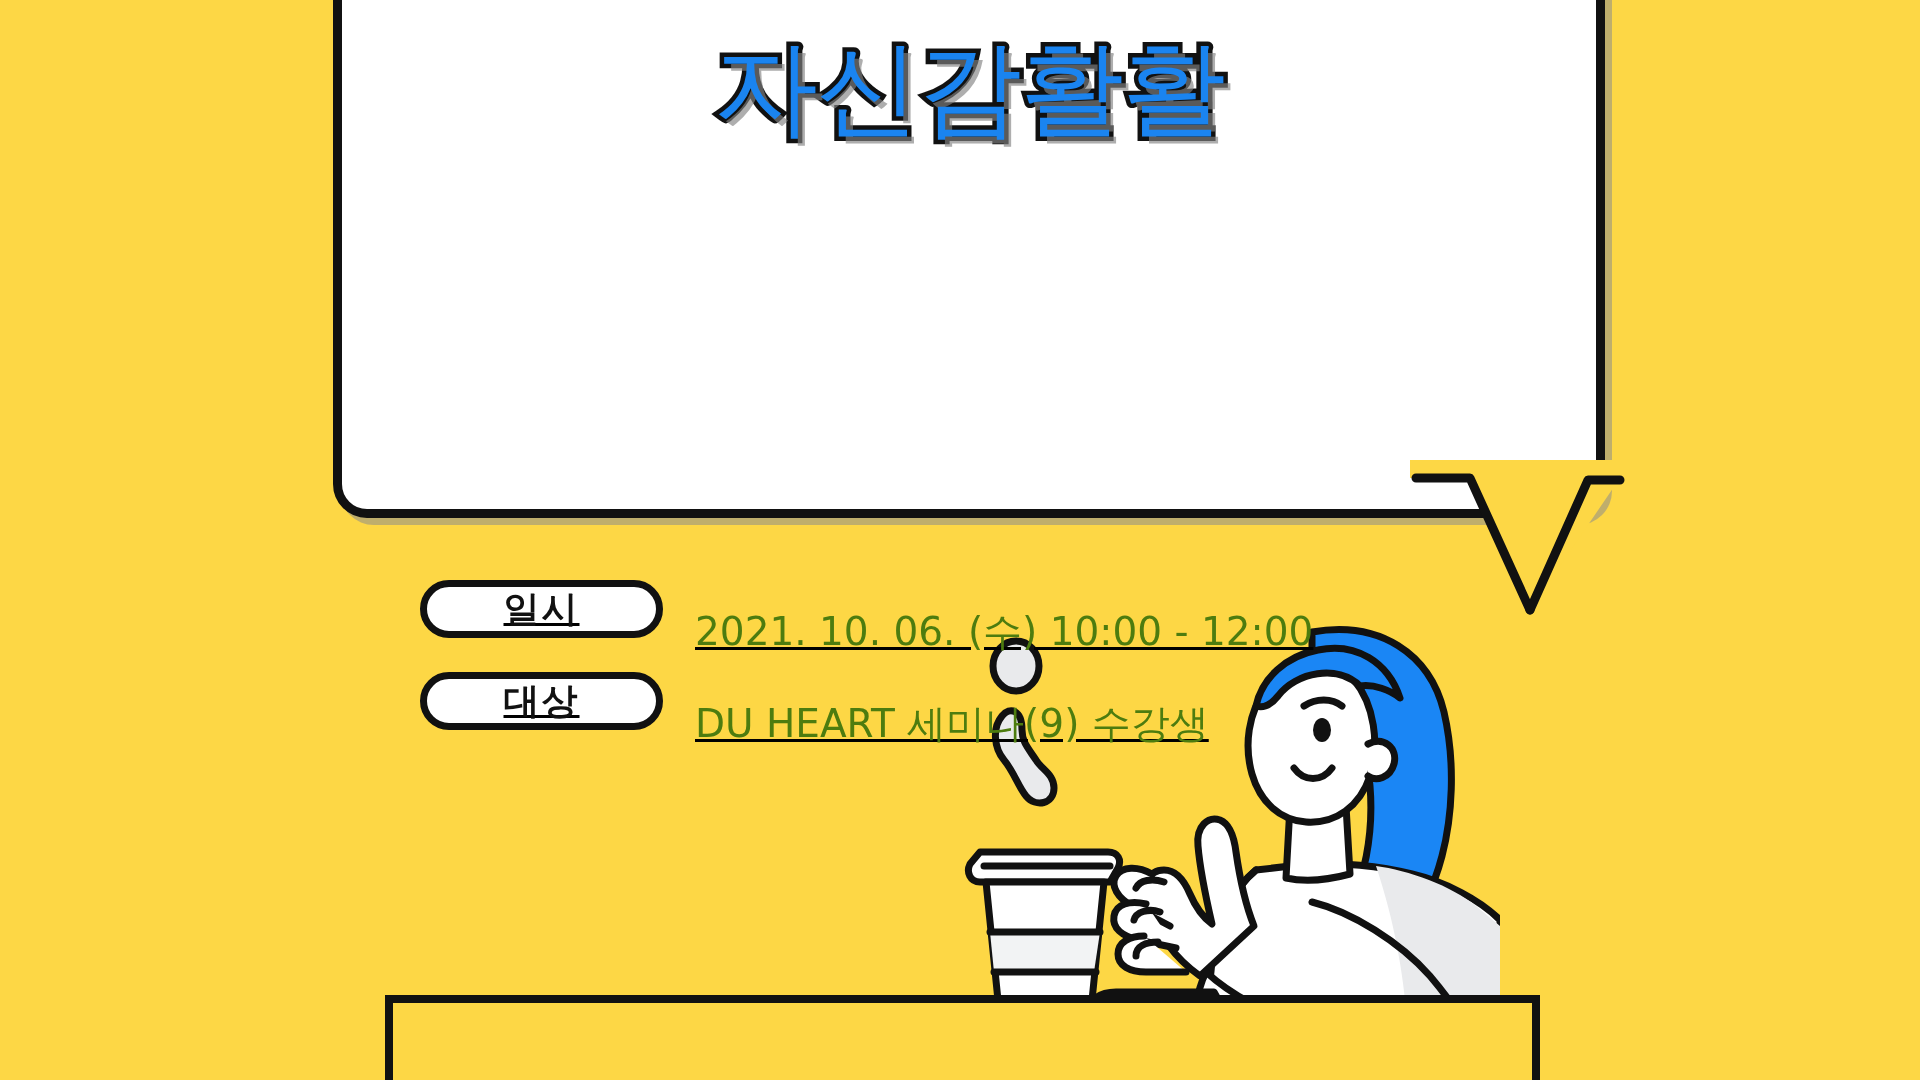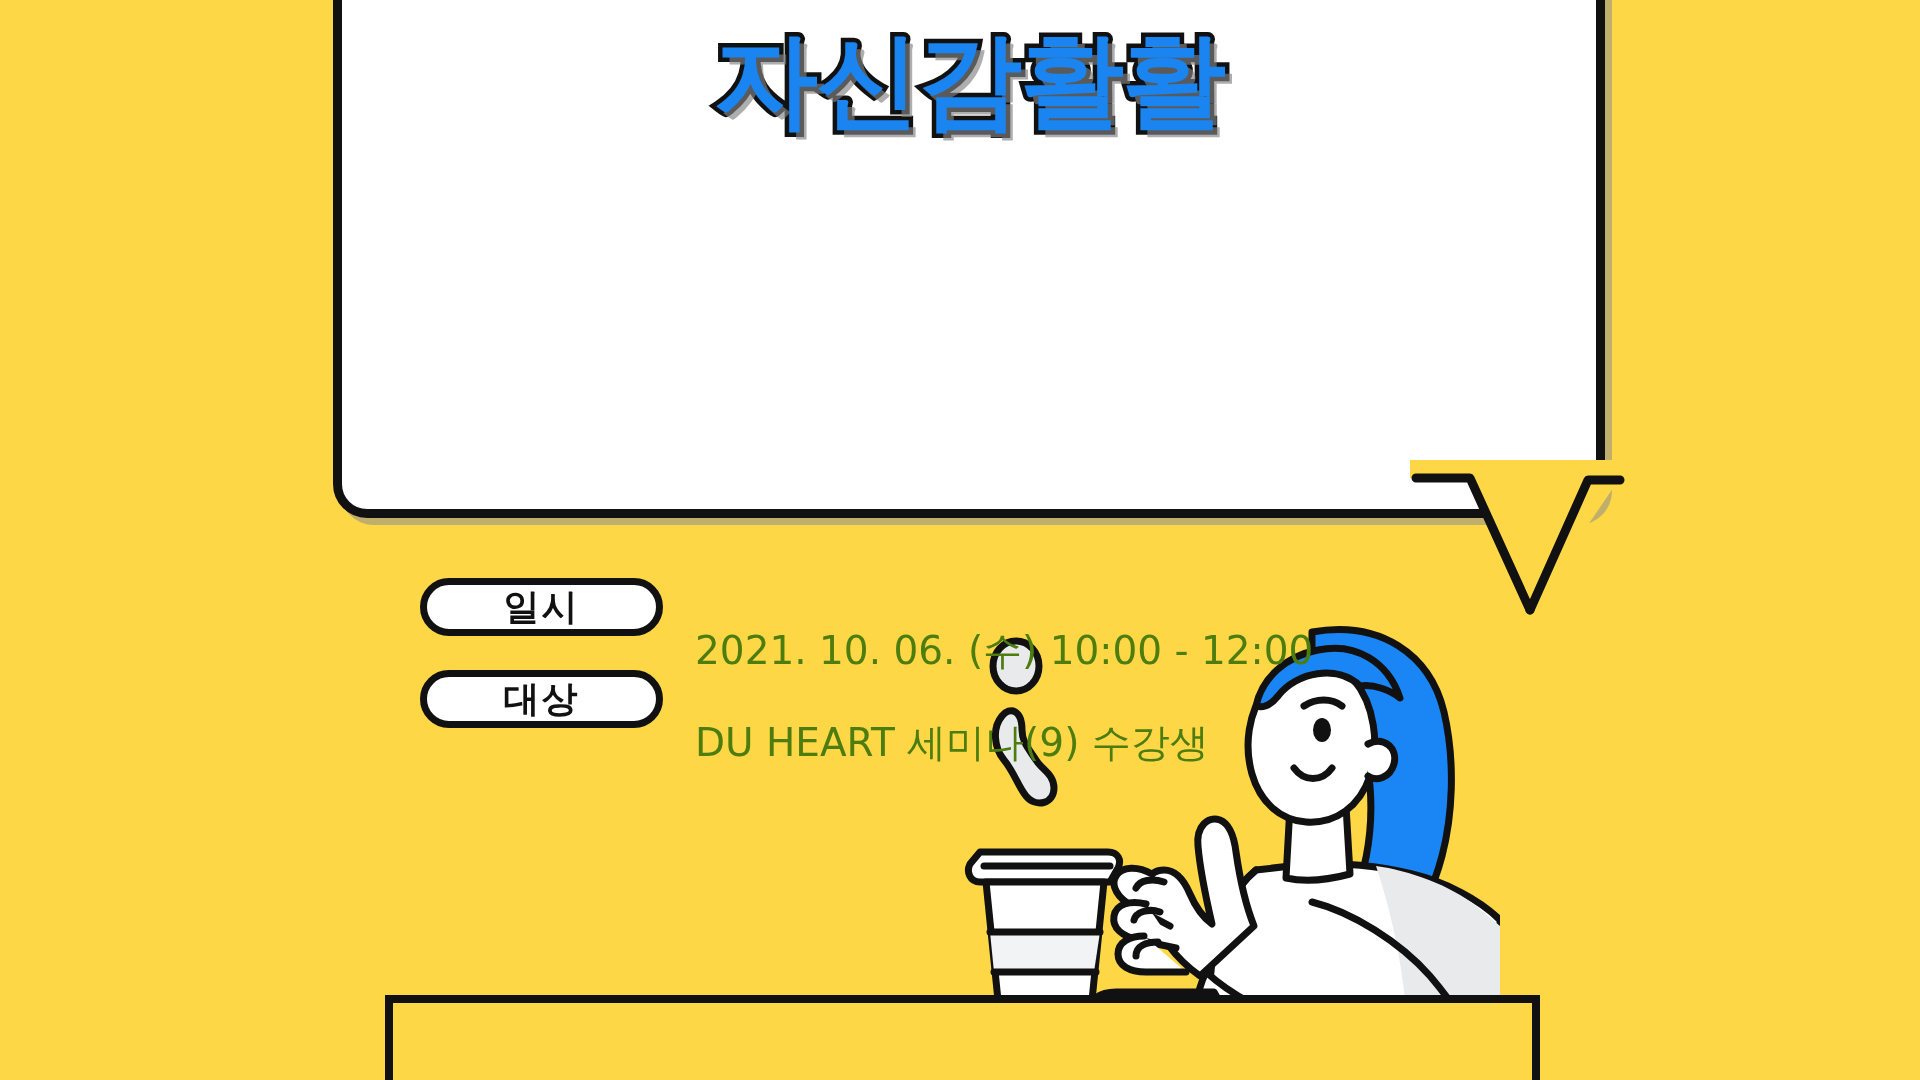--- a/index.html
+++ b/index.html
@@ -64,26 +64,26 @@
     font-family: "DejaVu Sans", sans-serif;
     font-size: 50px;
     font-weight: 700;
     letter-spacing: 1px;
     color: #111111;
     line-height: 1;
     margin-bottom: 18px;
   }
   .headline {
     font-family: "DejaVu Sans", sans-serif;
-    font-weight: 700;
+    font-weight: 400;
     font-size: 104px;
     line-height: 1.04;
     letter-spacing: -2px;
     text-align: center;
-    margin: 0;
+    margin: 8px;
   }
   .headline .line1 {
     display: block;
     color: #1A84F0;
     -webkit-text-stroke: 9px #111111;
     paint-order: stroke fill;
     text-shadow: 7px 7px 0 rgba(130,130,130,0.65);
   }
   .headline .line2 {
     display: block;
@@ -96,23 +96,24 @@
 
   
   .info-block {
     position: absolute;
     left: 420px;
     top: 578px;
     z-index: 6;
   }
   .info-row {
     display: flex;
-    align-items: flex-start;
+    align-items: center;
     height: 62px;
     margin-bottom: 30px;
+    text-decoration: underline;
   }
   .pill {
     width: 243px;
     height: 58px;
     background: #ffffff;
     border: 7px solid #111111;
     border-radius: 34px;
     box-sizing: border-box;
     display: flex;
     align-items: center;

